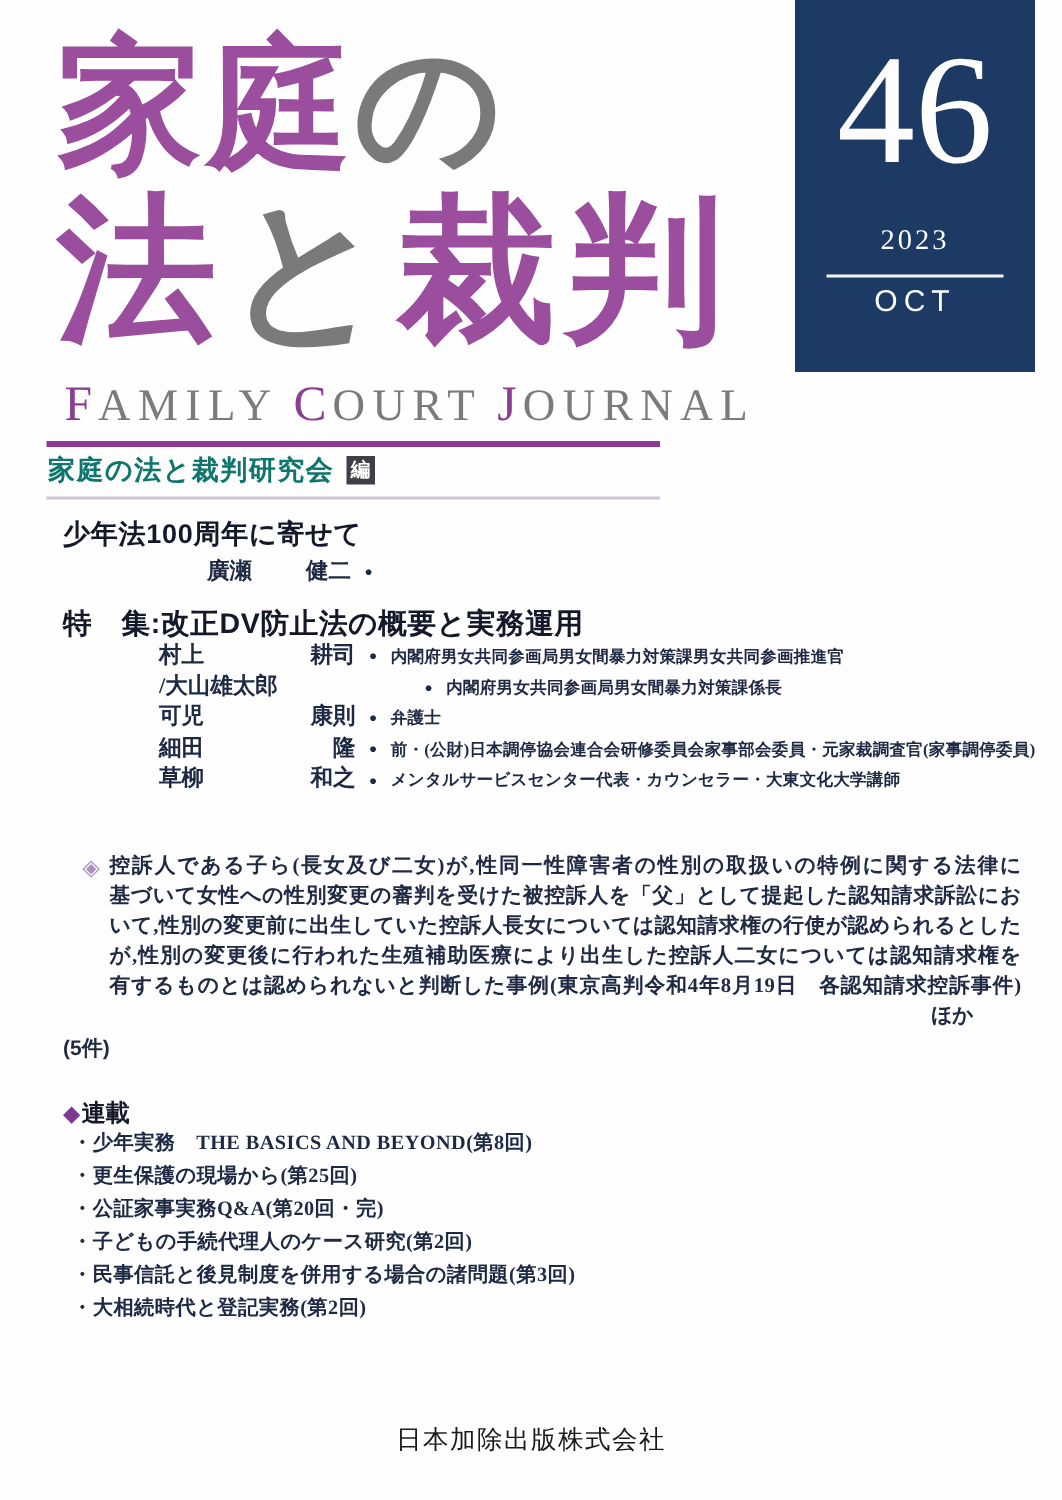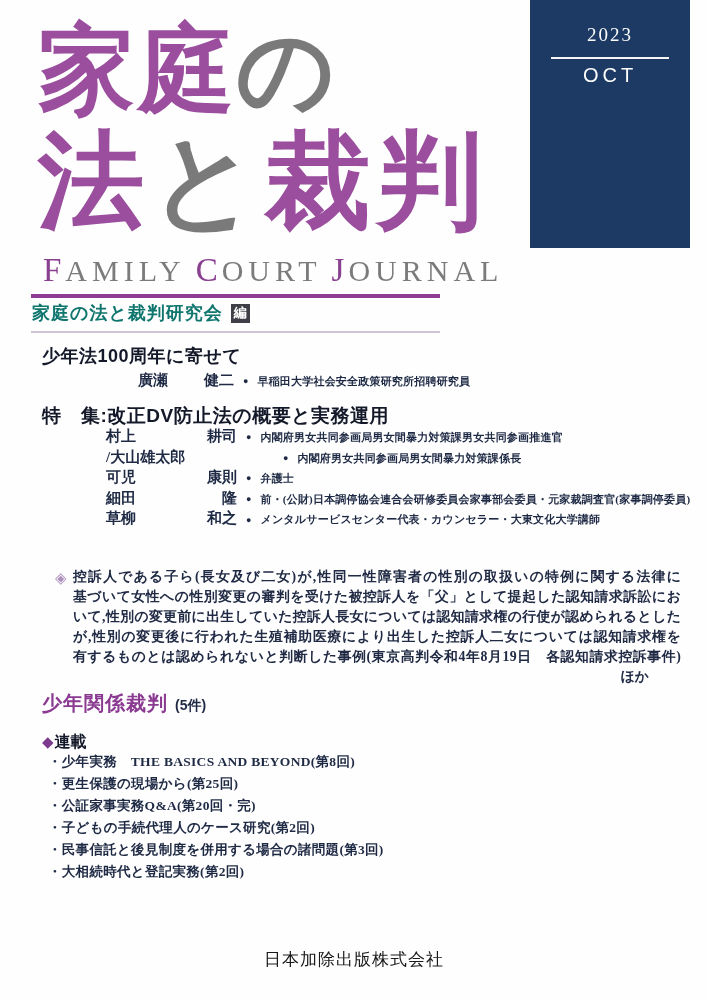--- a/index.html
+++ b/index.html
@@ -53,20 +53,21 @@
   .rensai-items{position:absolute;left:48px;top:751px;color:#1e2944;font-family:"Liberation Serif",serif;}
   .rensai-item{font-size:13.5px;font-weight:700;line-height:22px;letter-spacing:0.3px;white-space:nowrap;}
   .publisher{position:absolute;left:0;top:948px;width:100%;text-align:center;font-size:17px;font-weight:500;color:#191919;letter-spacing:1px;}
 </style>
 </head>
 <body>
 
 <div class="page">
 
   <div class="issue-box">
+    <div class="issue-number">46</div>
     <div class="issue-year">2023</div>
     <div class="issue-divider"></div>
     <div class="issue-month">OCT</div>
   </div>
 
   <div class="title-block">
     <div class="title-line1"><span class="t-purple">家庭</span><span class="t-gray">の</span></div>
     <div class="title-line2"><span class="t-purple">法</span><span class="t-gray">と</span><span class="t-purple">裁判</span></div>
   </div>
 
@@ -81,21 +82,20 @@
 
   <div class="rule-thin"></div>
 
   <div class="sec-title" style="top:344px;">少年法100周年に寄せて</div>
   <div class="author-row lead-author">
     <span class="name-cell">
         <span>廣瀬</span>
         <span>健二</span>
       </span>
     <span class="bullet">●</span>
-    <span class="affil">早稲田大学社会安全政策研究所招聘研究員</span>
   </div>
 
   <div class="sec-title" style="top:403px;font-size:19px;">特　集:改正DV防止法の概要と実務運用</div>
   <div class="feature-rows">
     <div class="author-row">
       <span class="name-cell">
           <span>村上</span>
           <span>耕司</span>
         </span>
       <span class="bullet">●</span>
@@ -140,21 +140,20 @@
       <div class="case-line">控訴人である子ら(長女及び二女)が,性同一性障害者の性別の取扱いの特例に関する法律に</div>
       <div class="case-line">基づいて女性への性別変更の審判を受けた被控訴人を「父」として提起した認知請求訴訟にお</div>
       <div class="case-line">いて,性別の変更前に出生していた控訴人長女については認知請求権の行使が認められるとした</div>
       <div class="case-line">が,性別の変更後に行われた生殖補助医療により出生した控訴人二女については認知請求権を</div>
       <div class="case-line">有するものとは認められないと判断した事例(東京高判令和4年8月19日　各認知請求控訴事件)</div>
       <div class="case-more">ほか</div>
     </div>
   </div>
 
   <div class="cat-header" style="top:690px;">
-    <span class="cat-title">少年関係裁判</span>
     <span class="cat-count">(5件)</span>
   </div>
 
   <div class="rensai-header">
     <span class="rensai-marker">◆</span>
     <span class="rensai-title">連載</span>
   </div>
   <div class="rensai-items">
     <div class="rensai-item">・少年実務　THE BASICS AND BEYOND(第8回)</div>
     <div class="rensai-item">・更生保護の現場から(第25回)</div>

